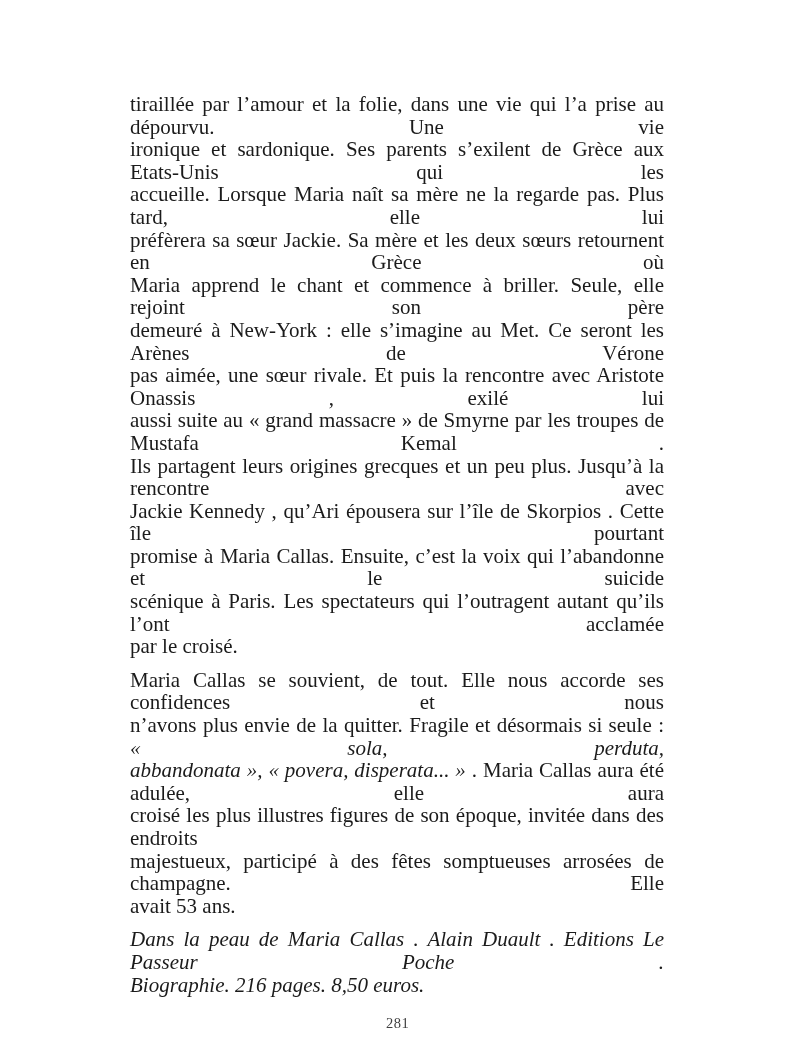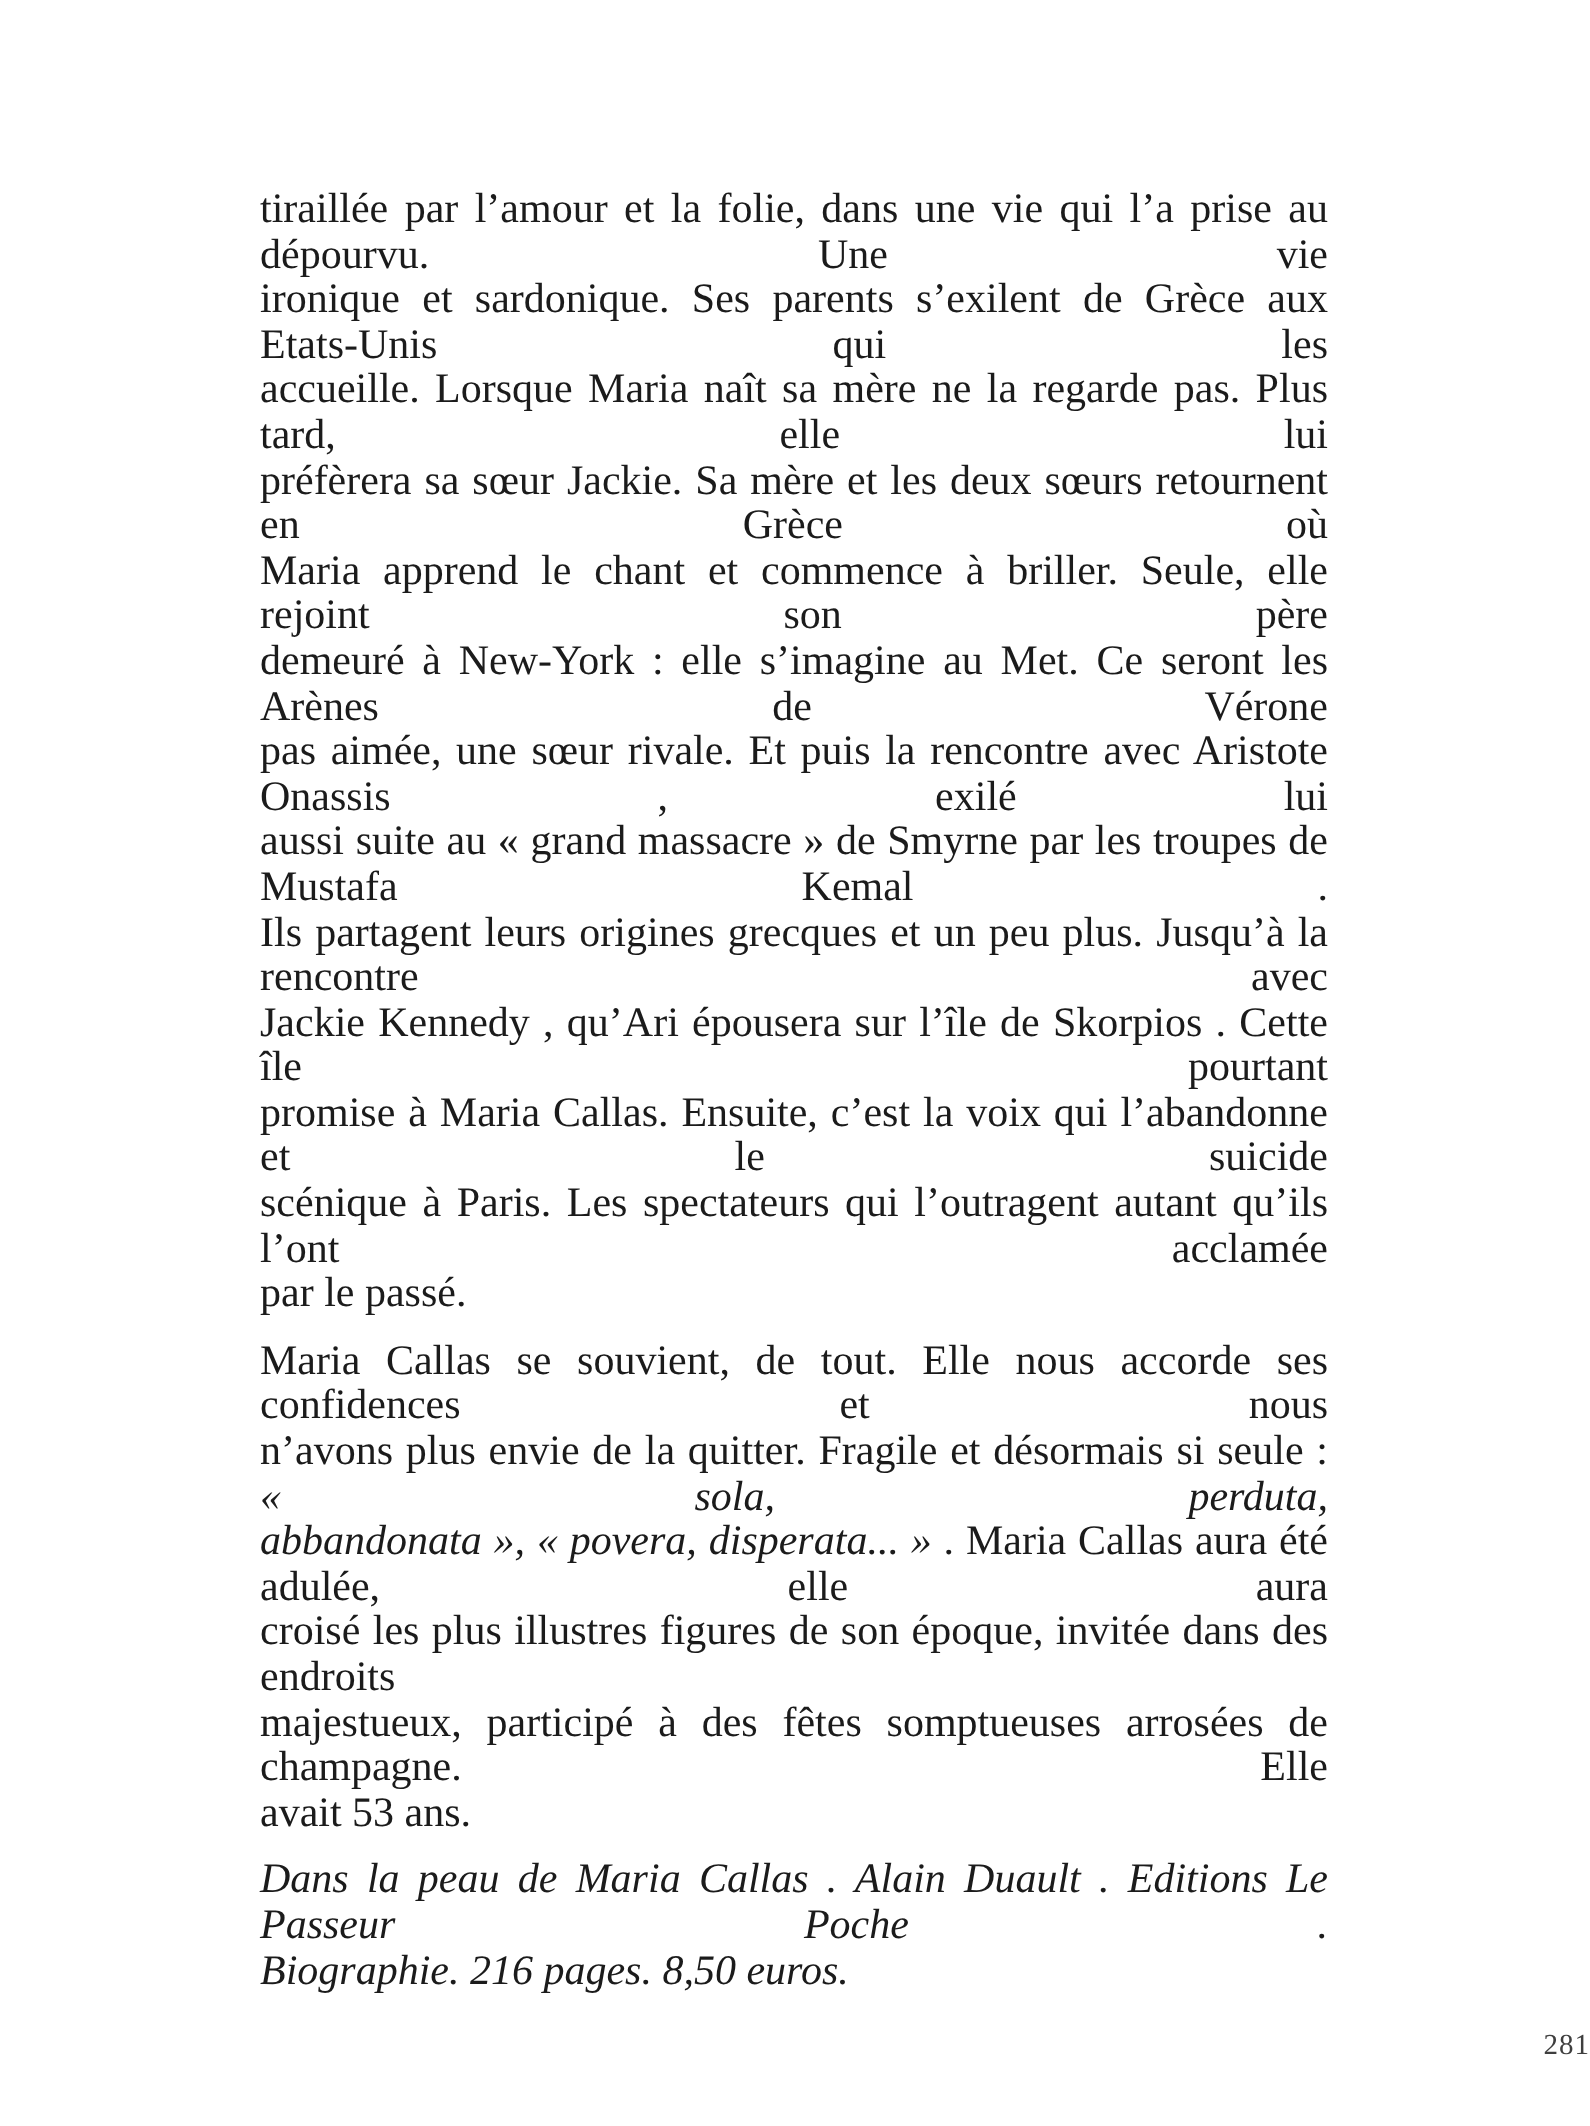--- a/index.html
+++ b/index.html
@@ -48,21 +48,21 @@
     font-style: normal;
   }
   .line em {
     font-style: italic;
   }
   .page-number {
     position: absolute;
     left: 0;
     top: 1013px;
     width: 795px;
-    text-align: right;
+    text-align: center;
     font-size: 14.5px;
     line-height: 20px;
     color: var(--page-number-color);
     letter-spacing: 0.5px;
   }
 </style>
 </head>
 <body>
 
 <div class="page">
@@ -73,21 +73,21 @@
         <div class="line"><span>accueille. Lorsque Maria naît sa mère ne la regarde pas. Plus tard, elle lui</span></div>
         <div class="line"><span>préfèrera sa sœur Jackie. Sa mère et les deux sœurs retournent en Grèce où</span></div>
         <div class="line"><span>Maria apprend le chant et commence à briller. Seule, elle rejoint son père</span></div>
         <div class="line"><span>demeuré à New-York : elle s’imagine au Met. Ce seront les Arènes de Vérone</span></div>
         <div class="line"><span>pas aimée, une sœur rivale. Et puis la rencontre avec Aristote Onassis , exilé lui</span></div>
         <div class="line"><span>aussi suite au « grand massacre » de Smyrne par les troupes de Mustafa Kemal .</span></div>
         <div class="line"><span>Ils partagent leurs origines grecques et un peu plus. Jusqu’à la rencontre avec</span></div>
         <div class="line"><span>Jackie Kennedy , qu’Ari épousera sur l’île de Skorpios . Cette île pourtant</span></div>
         <div class="line"><span>promise à Maria Callas. Ensuite, c’est la voix qui l’abandonne et le suicide</span></div>
         <div class="line"><span>scénique à Paris. Les spectateurs qui l’outragent autant qu’ils l’ont acclamée</span></div>
-        <div class="line last-line"><span>par le passé.</span></div>
+        <div class="line last-line"><span>par le croisé.</span></div>
       </div>
       <div class="paragraph">
         <div class="line"><span>Maria Callas se souvient, de tout. Elle nous accorde ses confidences et nous</span></div>
         <div class="line"><span>n’avons plus envie de la quitter. Fragile et désormais si seule : </span><em>« sola, perduta,</em></div>
         <div class="line"><em>abbandonata », « povera, disperata... »</em><span> . Maria Callas aura été adulée, elle aura</span></div>
         <div class="line"><span>croisé les plus illustres figures de son époque, invitée dans des endroits</span></div>
         <div class="line"><span>majestueux, participé à des fêtes somptueuses arrosées de champagne. Elle</span></div>
         <div class="line last-line"><span>avait 53 ans.</span></div>
       </div>
       <div class="paragraph">

